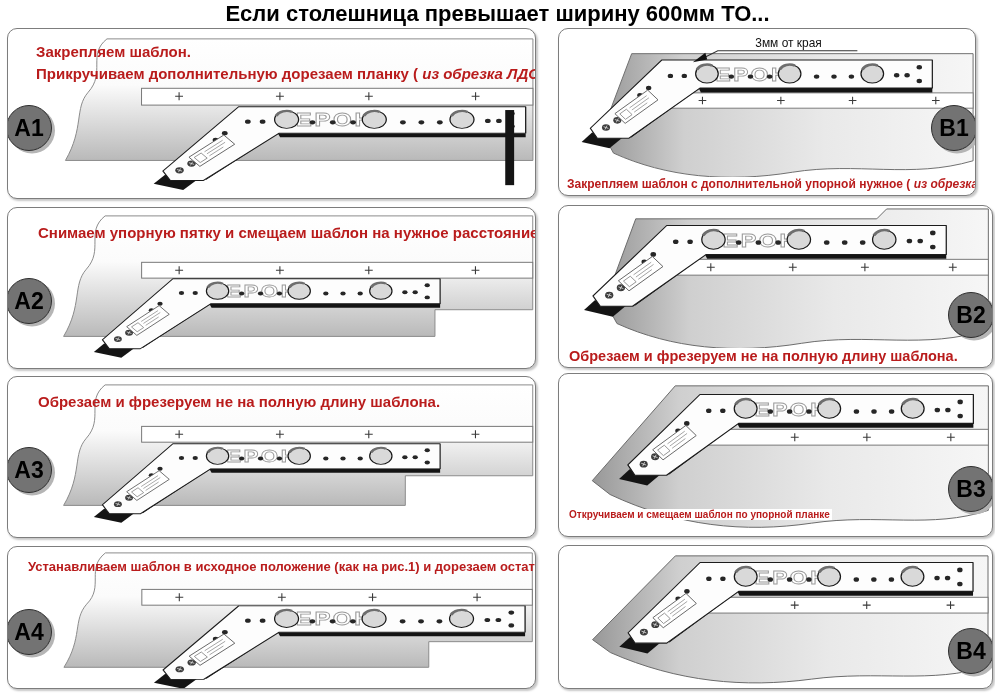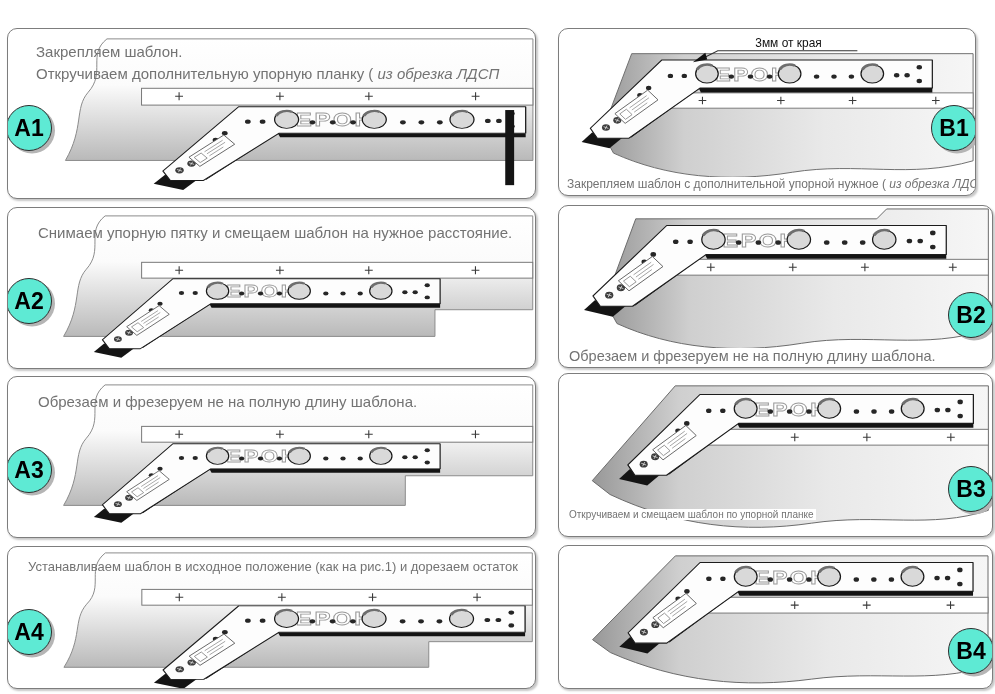--- a/index.html
+++ b/index.html
@@ -3,24 +3,24 @@
 <meta charset="utf-8">
 <style>
   *{margin:0;padding:0;box-sizing:border-box}
   html,body{width:995px;height:694px;background:#fff;font-family:"Liberation Sans",sans-serif}
   .page{position:relative;width:995px;height:694px;background:#fff;overflow:hidden}
   .title{position:absolute;top:1px;left:0;width:100%;text-align:center;
          font-size:22px;font-weight:bold;color:#000}
   .panel{position:absolute;background:#fff;border:1.6px solid #7d7d7d;border-radius:10px;
          box-shadow:1.5px 2px 2px rgba(0,0,0,.22);overflow:hidden}
   .panel > svg{position:absolute;left:0;top:0;width:100%;height:100%}
-  .caption{position:absolute;font-weight:normal;color:#737373;white-space:nowrap;z-index:4;line-height:1.45}
+  .caption{position:absolute;font-weight:bold;color:#b91c1c;white-space:nowrap;z-index:4;line-height:1.45}
   .caption .bg{background:#fff;padding:0 2px}
   .it{font-style:italic}
-  .badge{position:absolute;width:46px;height:46px;border-radius:50%;background:#5eead4;
+  .badge{position:absolute;width:46px;height:46px;border-radius:50%;background:#737373;
          border:1.7px solid #2e2e2e;box-shadow:3px 2.5px 0 #b5b5b5;display:flex;align-items:center;
          justify-content:center;font-weight:bold;font-size:23px;color:#000;z-index:6}
 </style>
 </head>
 <body>
 
 <div class="page">
 
   <svg width="0" height="0" style="position:absolute" aria-hidden="true">
     <defs>
@@ -74,35 +74,36 @@
           <use href="#dot" x="103" y="40"></use>
         <g transform="translate(89,66) rotate(-41)">
           <rect x="-25" y="-9" width="50" height="18" fill="#ffffff" stroke="#555" stroke-width="1"></rect>
           <rect x="-21" y="-5" width="10" height="10" fill="none" stroke="#888" stroke-width="1"></rect>
           <path d="M-7 -4 H19 M-7 0 H19 M-7 4 H13" stroke="#999" stroke-width="1" fill="none"></path>
         </g>
       </g>
     </defs>
   </svg>
 
+  <div class="title">Если столешница превышает ширину 600мм ТО...</div>
 
   <section class="panel" style="left:7px;top:28px;width:529px;height:171px">
     <svg viewBox="0 0 529 171">
       <path fill="url(#gA)" stroke="#8a8a8a" stroke-width="1" d="M98 10 C78 26 97 44 79 64 C65 80 75 100 56 133 L529 133 L529 10 Z"></path>
       <rect x="133" y="60" width="396" height="17" fill="#fff" stroke="#777"></rect>
       <use href="#tick" x="171" y="68"></use>
         <use href="#tick" x="273" y="68"></use>
         <use href="#tick" x="363" y="68"></use>
         <use href="#tick" x="471" y="68"></use>
       <use href="#jig" transform="translate(121,78) scale(0.934,0.684)"></use>
       <rect x="501" y="82" width="9" height="76" fill="#141414"></rect>
     </svg>
     <div class="caption" style="left:28px;top:12px;font-size:15px">
       <div>Закрепляем шаблон.</div>
-      <div><span>Откручиваем дополнительную упорную планку ( </span><span class="it">из обрезка ЛДСП</span></div>
+      <div><span>Прикручиваем дополнительную дорезаем планку ( </span><span class="it">из обрезка ЛДСП</span></div>
     </div>
     <div class="badge" style="left:-2px;top:76px">А1</div>
   </section>
 
   <section class="panel" style="left:7px;top:207px;width:529px;height:162px">
     <svg viewBox="0 0 529 162">
       <path fill="url(#gA)" stroke="#8a8a8a" stroke-width="1" d="M96 8 C76 24 95 42 77 62 C63 78 73 98 54 130 L430 130 L430 103 L529 103 L529 8 Z"></path>
       <rect x="133" y="55" width="396" height="16" fill="#fff" stroke="#777"></rect>
       <use href="#tick" x="171" y="63"></use>
         <use href="#tick" x="273" y="63"></use>

